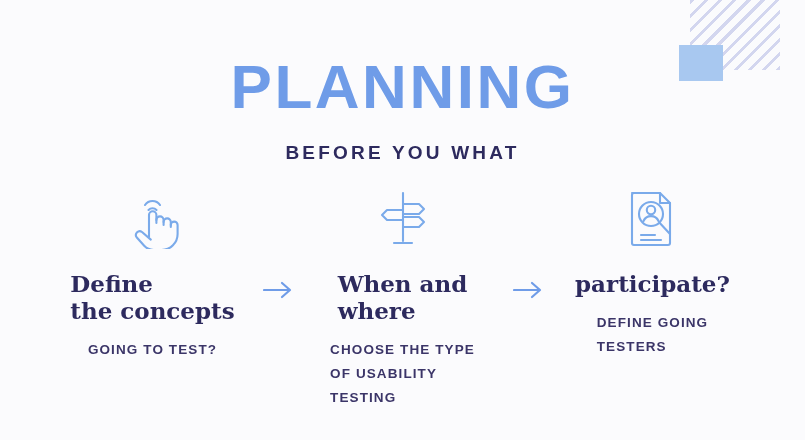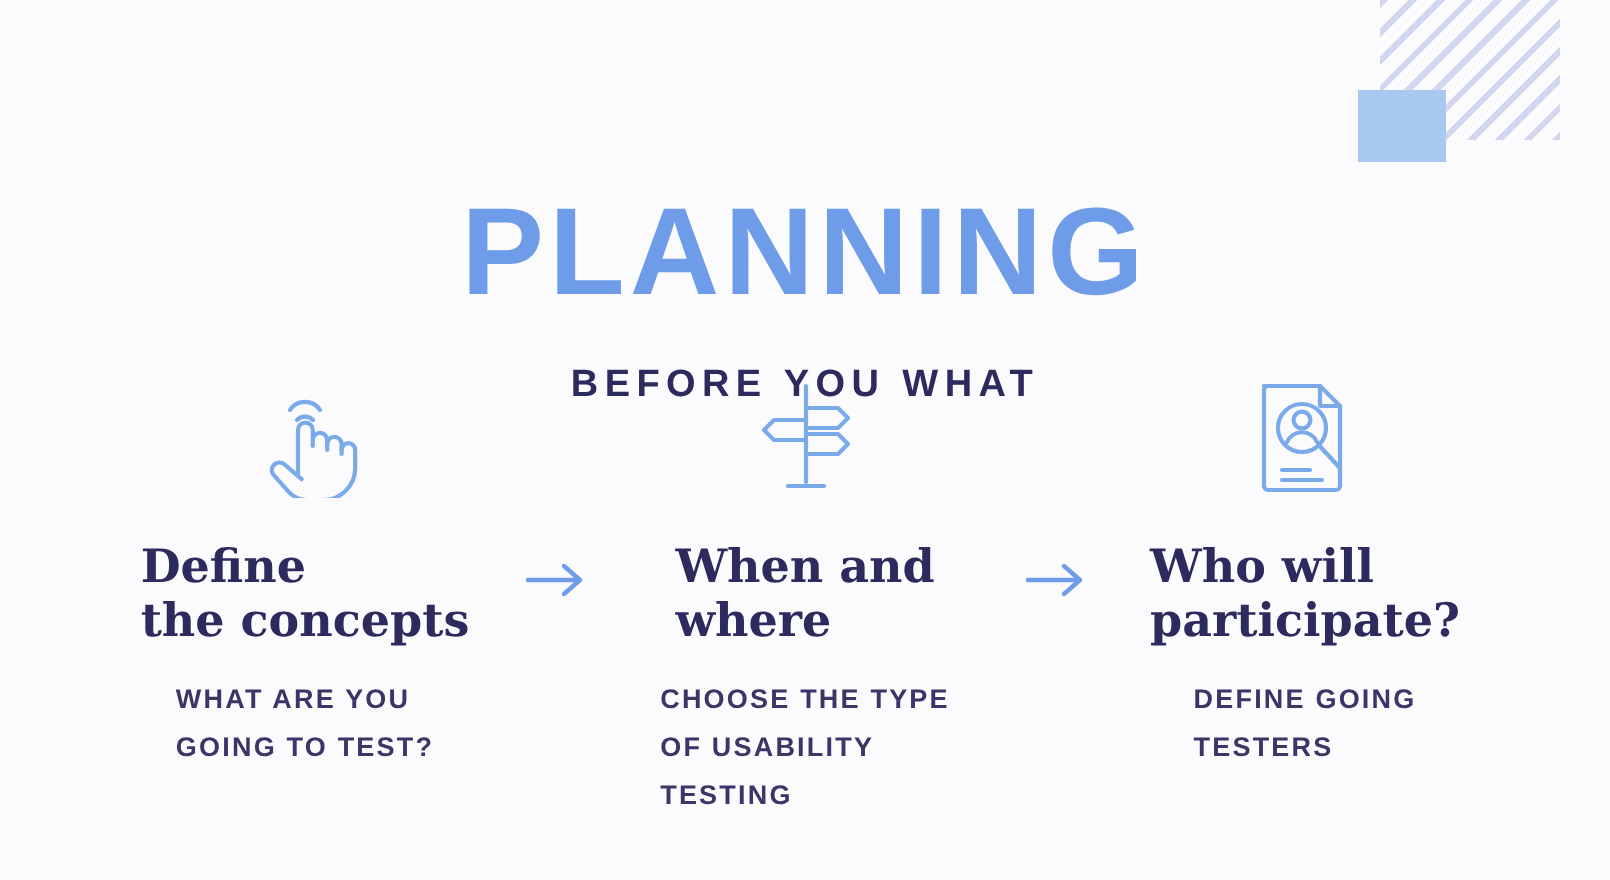--- a/index.html
+++ b/index.html
@@ -47,21 +47,20 @@
     background: #a8c8f0;
   }
 
   
   #header {
     position: absolute;
     top: 56px;
     left: 0;
     width: 805px;
     text-align: center;
-    margin-top: 40px;
   }
   #main-title {
     font-family: "Liberation Sans", sans-serif;
     font-size: 62px;
     font-weight: bold;
     letter-spacing: 2.5px;
     color: #6f9ce8;
     line-height: 1;
     margin: 0;
   }
@@ -150,21 +149,20 @@
                  a16 16 0 0 1 -16 16 h-8
                  a13 13 0 0 1 -9.4 -4.2
                  l-7.6 -8.6 a3.8 3.8 0 0 1 5.4 -5.2 l8.8 7.6"></path>
       </svg>
     </div>
     <div class="step-title">
       <div>Define</div>
       <div>the concepts</div>
     </div>
     <div class="step-desc">
-      <div>WHAT ARE YOU</div>
       <div>GOING TO TEST?</div>
     </div>
   </div>
 
   <div class="step-arrow">
     <svg width="30" height="20" viewBox="0 0 30 20" fill="none" stroke="#6f9ce8" stroke-width="2.2" stroke-linecap="round" stroke-linejoin="round">
       <path d="M1 10 H26"></path>
       <path d="M19 3 L27 10 L19 17"></path>
     </svg>
   </div>
@@ -204,21 +202,20 @@
         <path d="M36 5 v10 h10"></path>
         <path d="M17 47 h14"></path>
         <path d="M17 52 h20"></path>
         <circle cx="27" cy="26" r="12" fill="#fbfbfd"></circle>
         <circle cx="27" cy="22" r="4.2"></circle>
         <path d="M19.5 33 a8.2 8.2 0 0 1 15 0"></path>
         <path d="M35.8 35 L46 46"></path>
       </svg>
     </div>
     <div class="step-title">
-      <div>Who will</div>
       <div>participate?</div>
     </div>
     <div class="step-desc">
       <div>DEFINE GOING</div>
       <div>TESTERS</div>
     </div>
   </div>
 
 </div>
 

